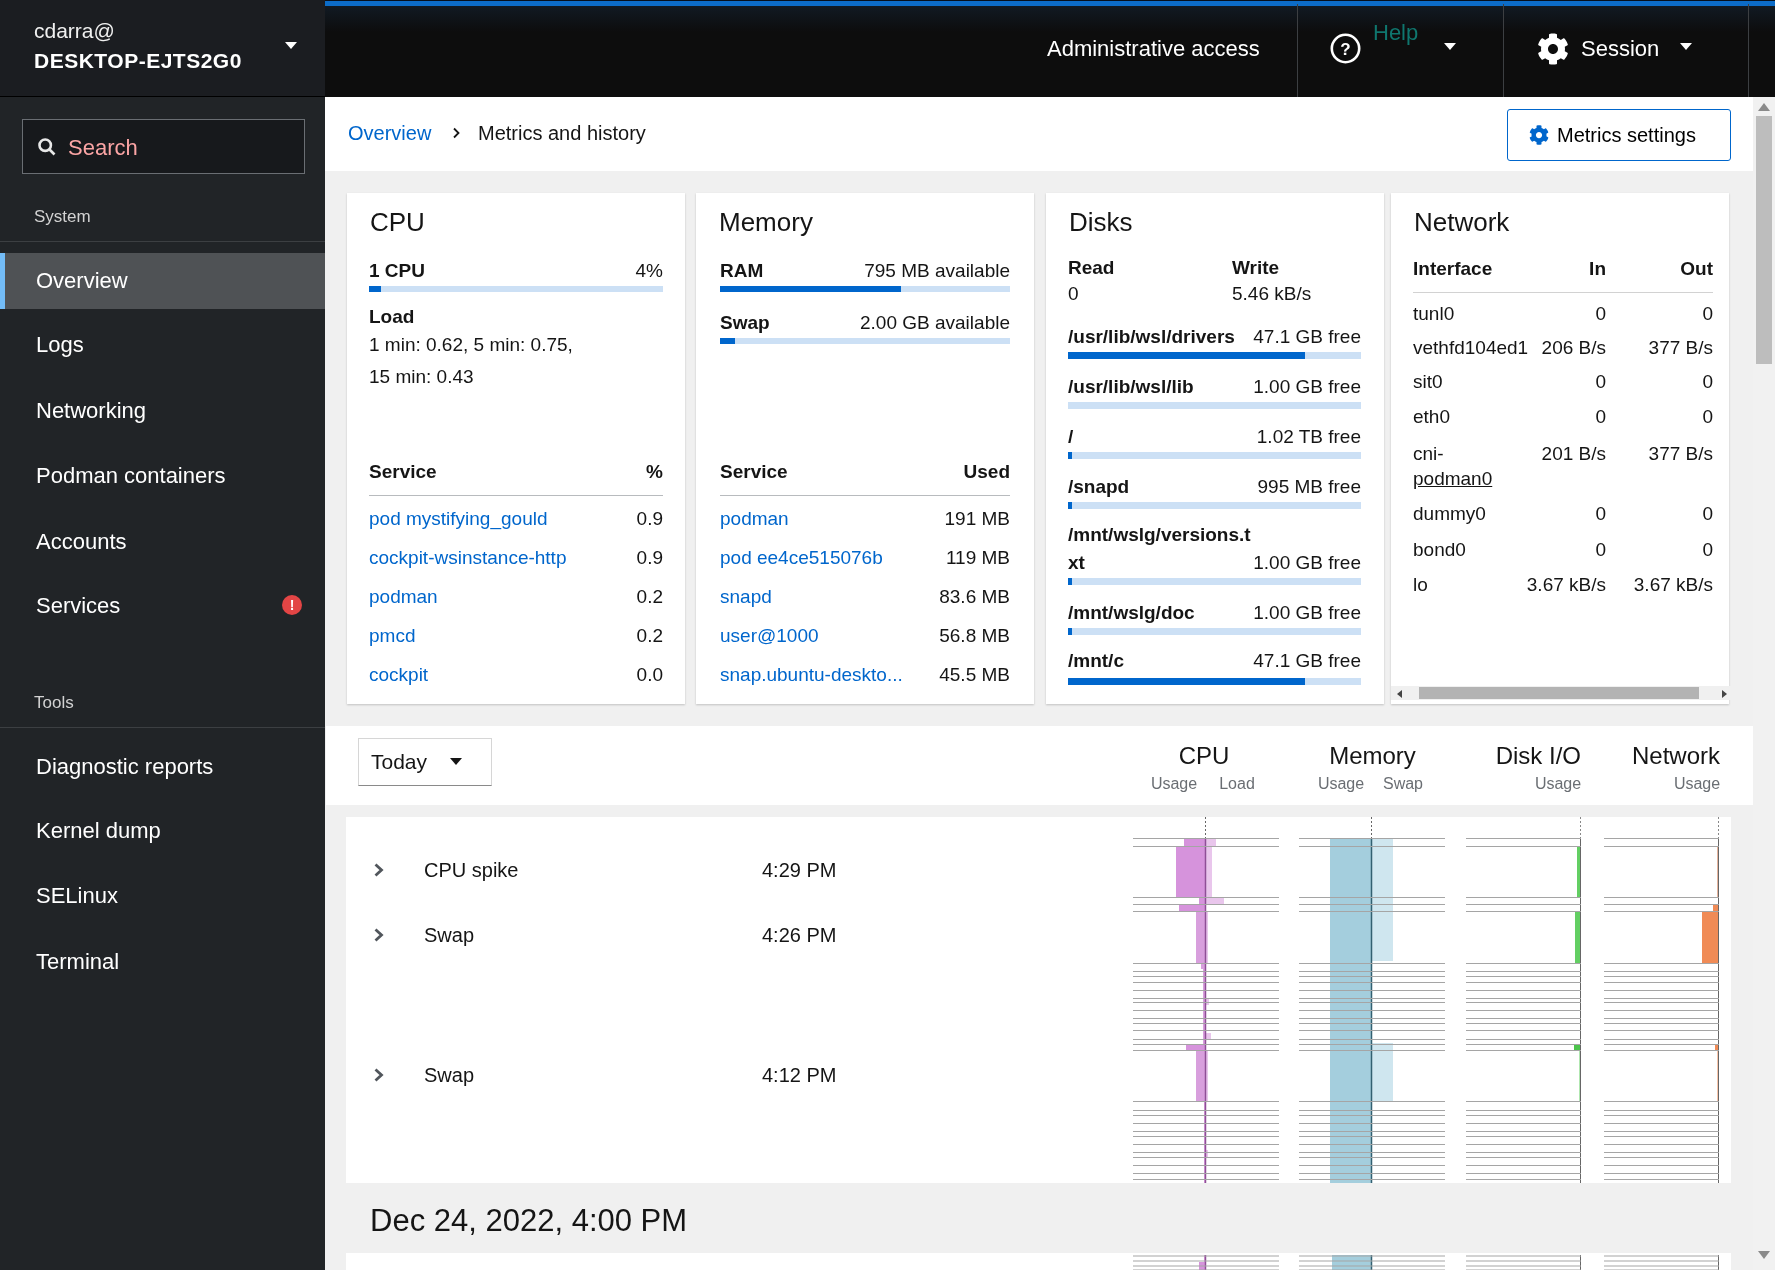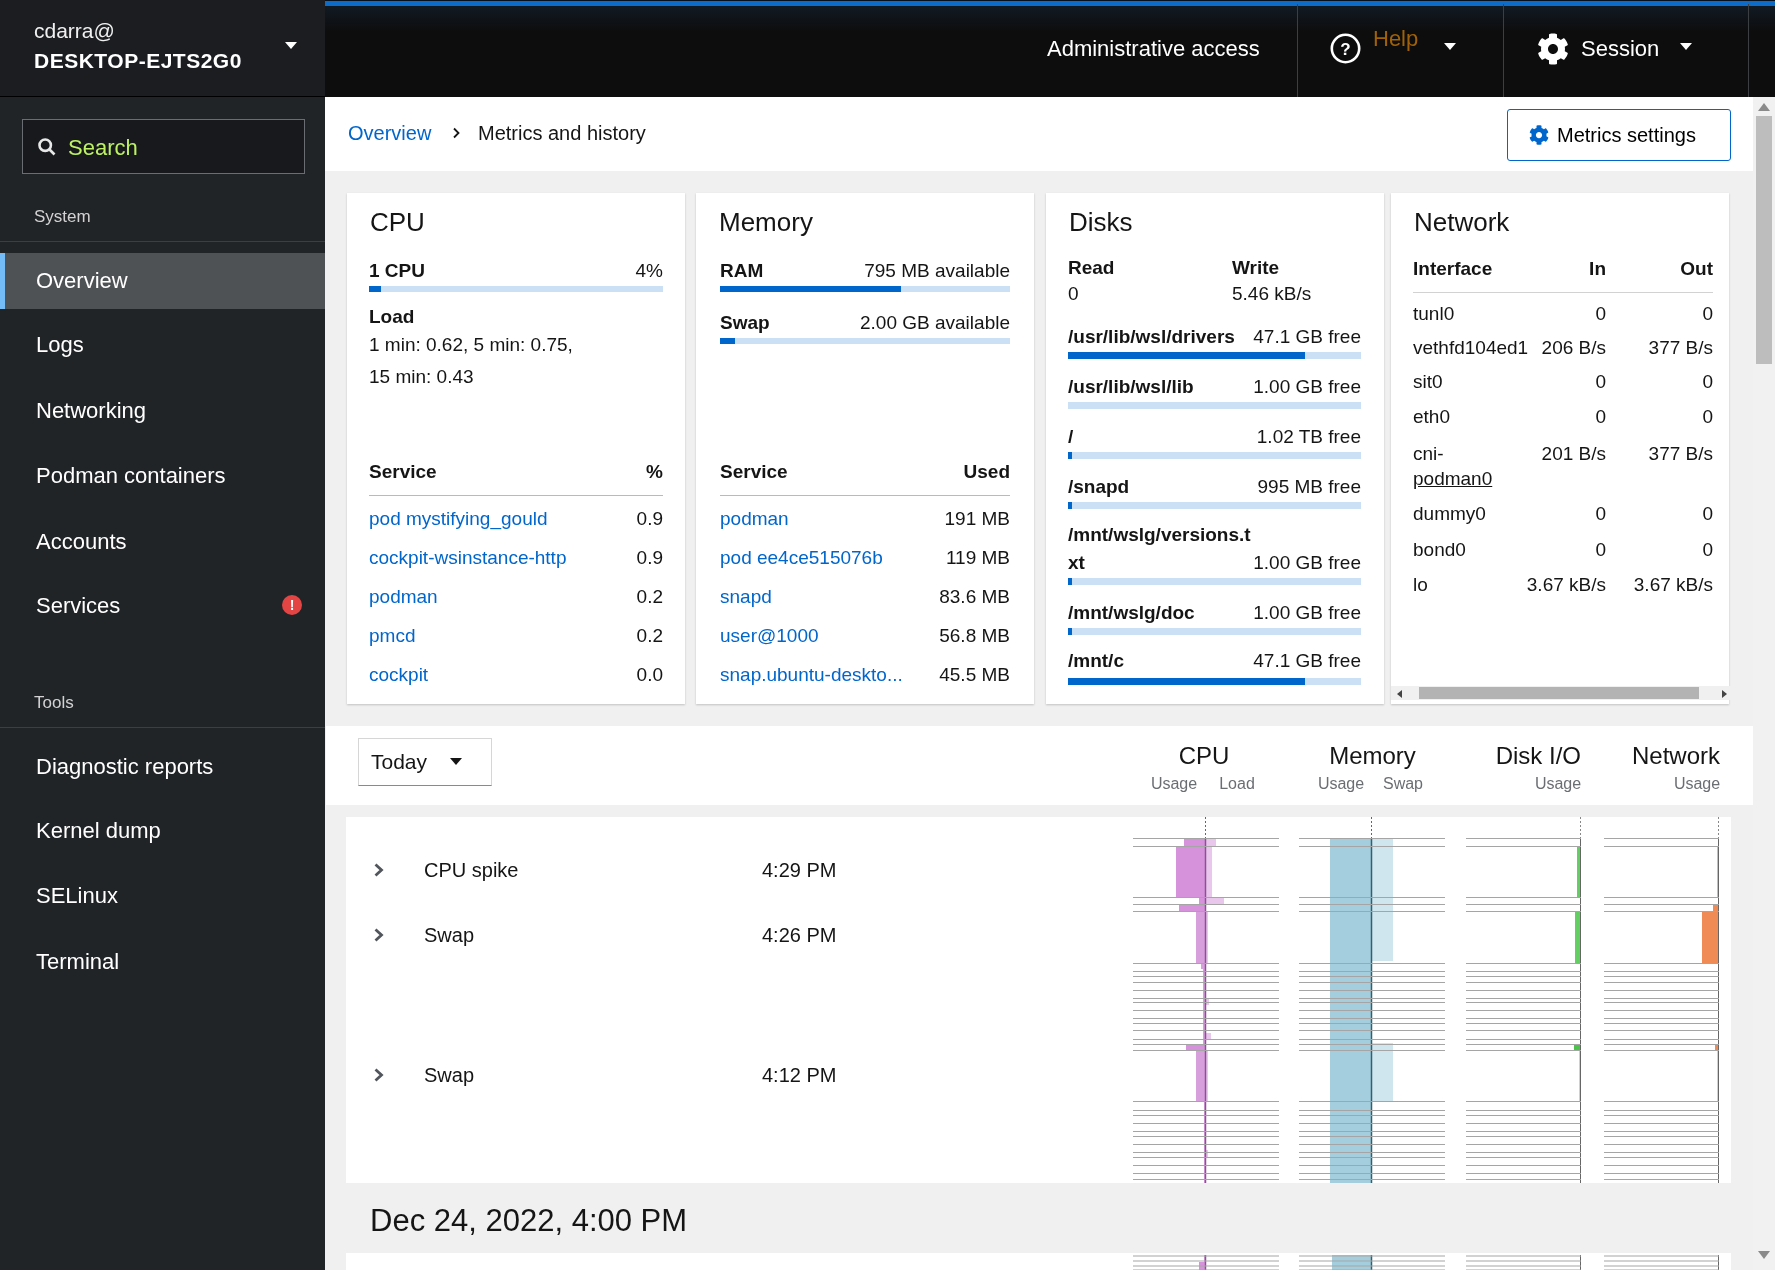--- a/index.html
+++ b/index.html
@@ -15,21 +15,21 @@
 <div class="abs" style="left:0;top:0;width:325px;height:1270px;background:#212427"></div>
 <div class="abs" style="left:0;top:0;width:325px;height:97px;background:#1b1d21;border-bottom:1px solid #000"></div>
 <div class="abs" style="left:34px;top:19px;font-size:21px;color:#f0f0f0">cdarra@</div>
 <div class="abs b" style="left:34px;top:49px;font-size:21px;color:#fff;letter-spacing:.5px">DESKTOP-EJTS2G0</div>
 <span class="caret abs" style="left:285px;top:42px"></span>
 <div class="abs" style="left:22px;top:119px;width:283px;height:55px;background:#17191c;border:1px solid #6a6e73">
   <svg width="20" height="20" viewBox="0 0 20 20" style="position:absolute;left:14px;top:17px">
       <circle cx="8.2" cy="8.2" r="5.7" fill="none" stroke="#e8e8e8" stroke-width="2.6"></circle>
       <line x1="12.5" y1="12.5" x2="17.5" y2="17.5" stroke="#e8e8e8" stroke-width="2.6"></line>
     </svg>
-  <div class="abs" style="left:45px;top:15px;font-size:22px;color:#bef264">Search</div>
+  <div class="abs" style="left:45px;top:15px;font-size:22px;color:#fca5a5">Search</div>
 </div>
 <div class="abs" style="left:34px;top:207px;font-size:17px;color:#d2d2d2">System</div>
 <div class="abs" style="left:0;top:241px;width:325px;height:1px;background:#3c3f42"></div>
 <div class="abs" style="left:0;top:253px;width:325px;height:56px;background:#4f5255;border-left:5px solid #73bcf7"></div>
 <div class="abs" style="left:36px;top:268px;font-size:22px;color:#fff">Overview</div>
 <div class="abs" style="left:36px;top:332px;font-size:22px;color:#fff">Logs</div>
 <div class="abs" style="left:36px;top:398px;font-size:22px;color:#fff">Networking</div>
 <div class="abs" style="left:36px;top:463px;font-size:22px;color:#fff">Podman containers</div>
 <div class="abs" style="left:36px;top:529px;font-size:22px;color:#fff">Accounts</div>
 <div class="abs" style="left:36px;top:593px;font-size:22px;color:#fff">Services</div>
@@ -47,21 +47,21 @@
 <div class="abs" style="left:325px;top:1px;width:1450px;height:5px;background:#0c6cc8"></div>
 <div class="abs" style="left:325px;top:6px;width:1450px;height:26px;background:linear-gradient(to bottom,#111a23,rgba(13,13,13,0))"></div>
 <div class="abs" style="left:1297px;top:4px;width:1px;height:93px;background:#3c3f42"></div>
 <div class="abs" style="left:1503px;top:4px;width:1px;height:93px;background:#3c3f42"></div>
 <div class="abs" style="left:1748px;top:4px;width:1px;height:93px;background:#3c3f42"></div>
 <div class="abs" style="left:1047px;top:36px;font-size:22px;color:#fff">Administrative access</div>
 <svg class="abs" style="left:1330px;top:33px" width="31" height="31" viewBox="0 0 31 31">
     <circle cx="15.5" cy="15.5" r="13.7" fill="none" stroke="#fff" stroke-width="2.6"></circle>
     <text x="15.5" y="21.5" text-anchor="middle" font-size="17" font-weight="bold" fill="#fff" font-family="Liberation Sans">?</text>
   </svg>
-<div class="abs" style="left:1373px;top:26px;font-size:22px;color:#a16207">Help</div>
+<div class="abs" style="left:1373px;top:20px;font-size:22px;color:#0f766e">Help</div>
 <span class="caret abs" style="left:1444px;top:43px"></span>
 <div class="abs" style="left:1537px;top:33px"><svg width="32" height="32" viewBox="0 0 512 512" style="">
       <path fill="#fff" d="M487.4 315.7l-42.6-24.6c4.3-23.2 4.3-47 0-70.2l42.6-24.6c4.9-2.8 7.1-8.6 5.5-14-11.1-35.6-30-67.8-54.7-94.6-3.8-4.1-10-5.1-14.8-2.3L380.8 110c-17.9-15.4-38.5-27.3-60.8-35.1V25.8c0-5.6-3.9-10.5-9.4-11.7-36.7-8.2-74.3-7.8-109.2 0-5.5 1.2-9.4 6.1-9.4 11.7V75c-22.2 7.9-42.8 19.8-60.8 35.1L88.7 85.5c-4.9-2.8-11-1.9-14.8 2.3-24.7 26.7-43.6 58.9-54.7 94.6-1.7 5.4.6 11.2 5.5 14L67.3 221c-4.3 23.2-4.3 47 0 70.2l-42.6 24.6c-4.9 2.8-7.1 8.6-5.5 14 11.1 35.6 30 67.8 54.7 94.6 3.8 4.1 10 5.1 14.8 2.3l42.6-24.6c17.9 15.4 38.5 27.3 60.8 35.1v49.2c0 5.6 3.9 10.5 9.4 11.7 36.7 8.2 74.3 7.8 109.2 0 5.5-1.2 9.4-6.1 9.4-11.7v-49.2c22.2-7.9 42.8-19.8 60.8-35.1l42.6 24.6c4.9 2.8 11 1.9 14.8-2.3 24.7-26.7 43.6-58.9 54.7-94.6 1.5-5.5-.7-11.3-5.6-14.1zM256 336c-44.1 0-80-35.9-80-80s35.9-80 80-80 80 35.9 80 80-35.9 80-80 80z"></path>
     </svg></div>
 <div class="abs" style="left:1581px;top:36px;font-size:22px;color:#fff">Session</div>
 <span class="caret abs" style="left:1680px;top:43px"></span>
 
 <div class="abs" style="left:325px;top:97px;width:1428px;height:74px;background:#fff"></div>
 <div class="abs lnk" style="left:348px;top:122px;font-size:20px">Overview</div>
 <svg class="abs" style="left:449px;top:126px" width="14" height="14" viewBox="0 0 14 14">

